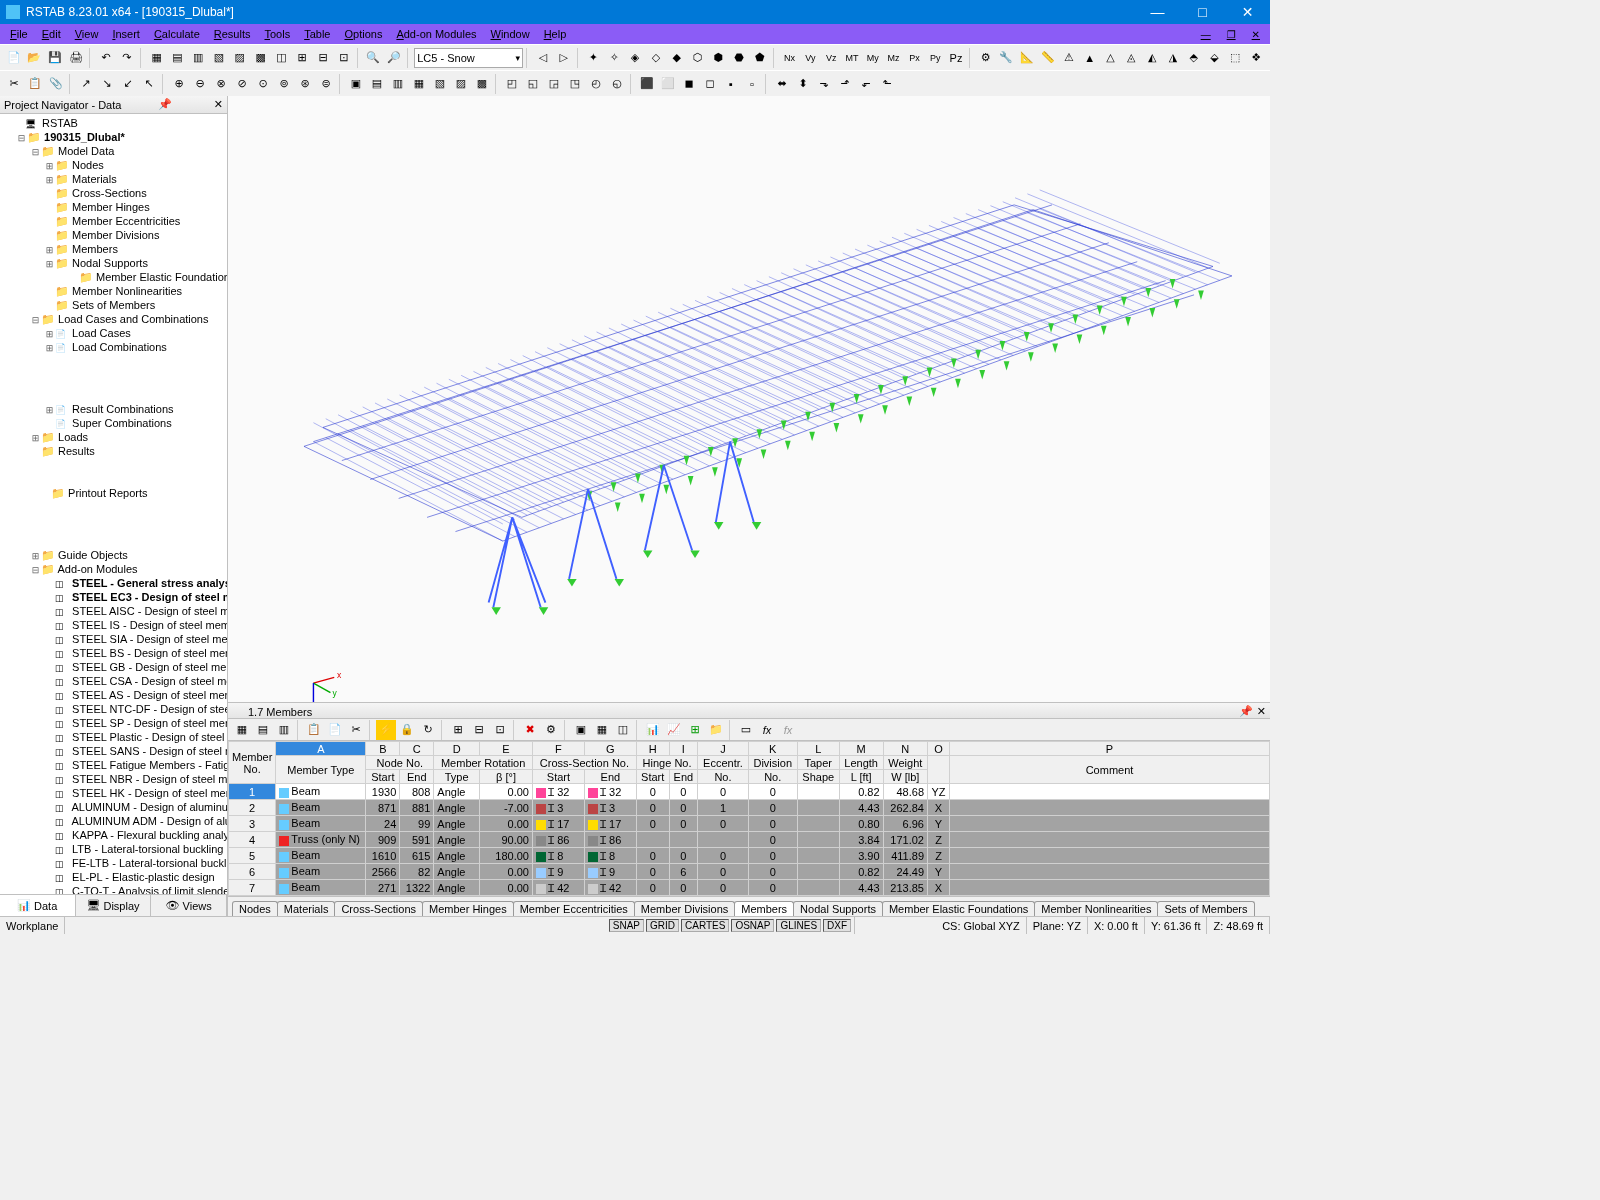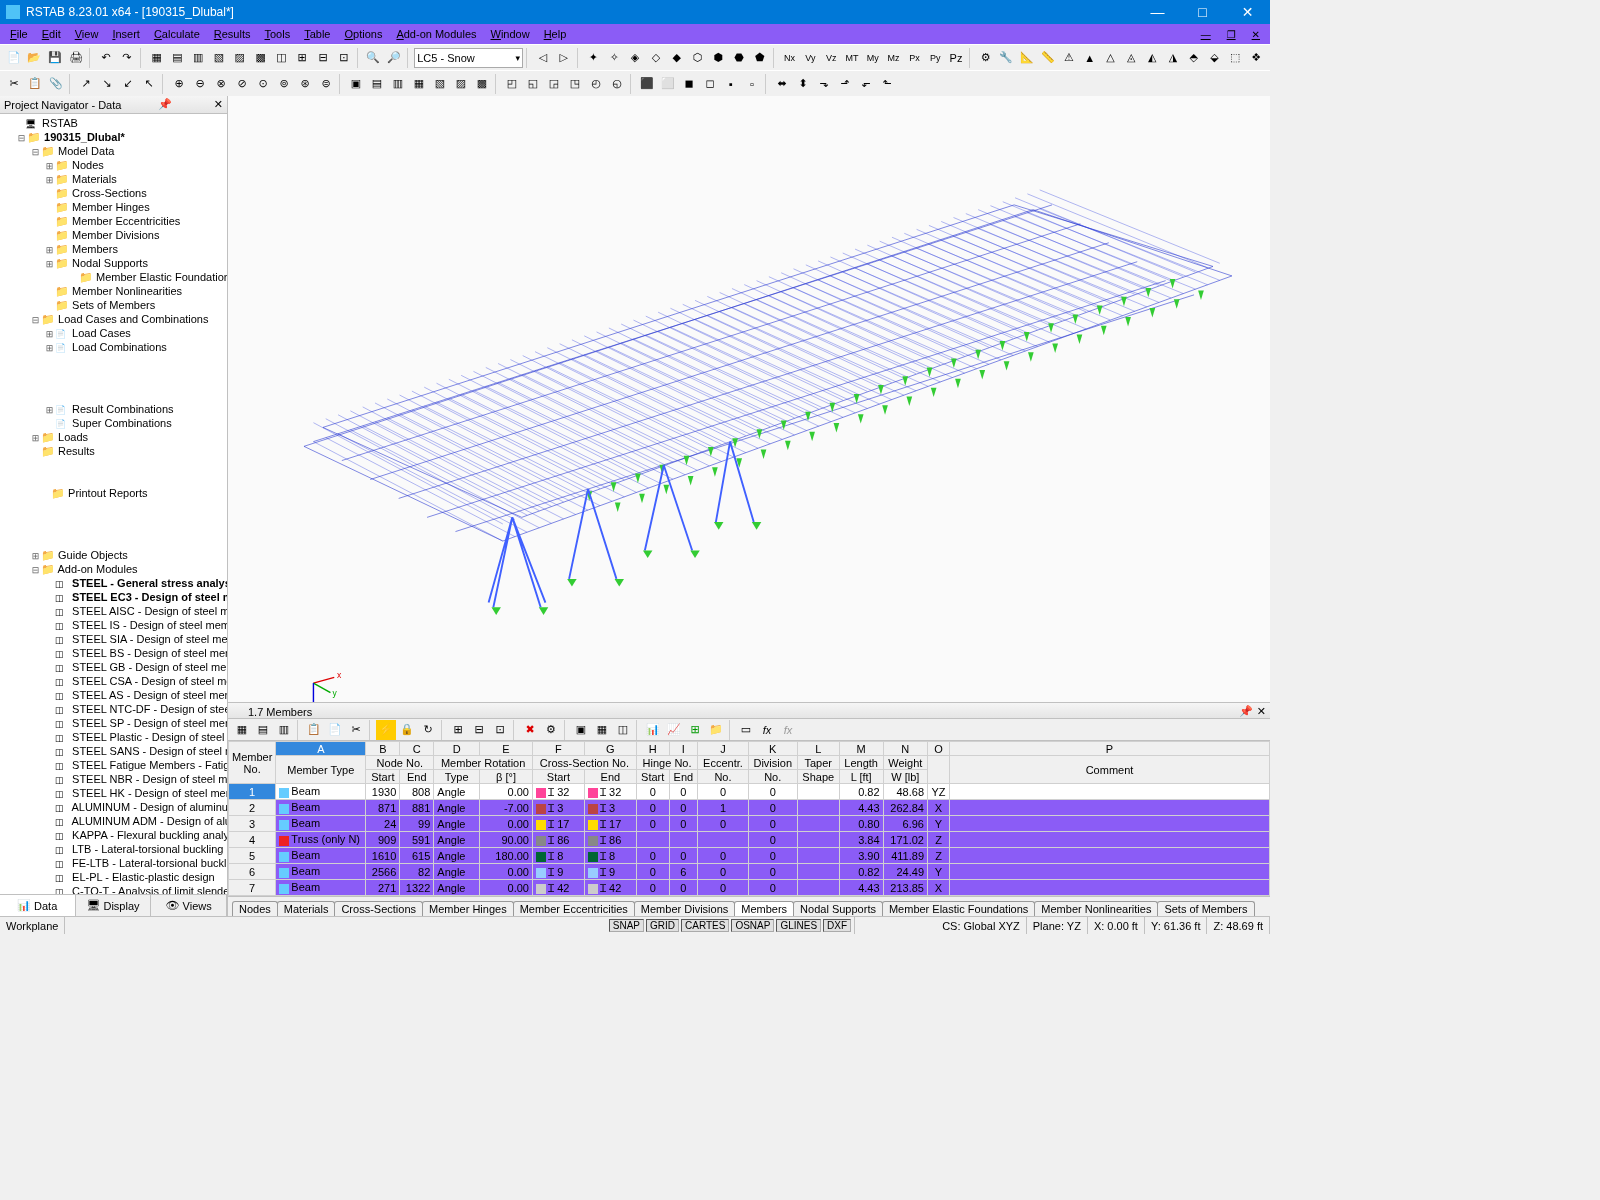--- a/index.html
+++ b/index.html
@@ -29,21 +29,21 @@
 .tree .ic{display:inline-block;width:14px;font-size:9px}
 .tree b{font-weight:bold}
 .nav-tabs{height:22px;display:flex;border-top:1px solid #c0c0c0;background:#f0f0f0}
 .nav-tabs div{flex:1;display:flex;align-items:center;justify-content:center;gap:3px;font-size:11px;border-right:1px solid #c0c0c0}
 .nav-tabs div.act{background:#fff}
 .content{flex:1;display:flex;flex-direction:column;background:#f9f9f9}
 .vp{flex:1;background:#fafafa;position:relative;border-bottom:1px solid #c0c0c0}
 .vp svg{position:absolute;inset:0}
 .members-hdr{height:16px;background:linear-gradient(#f5f5f5,#e5e5e5);border-bottom:1px solid #c0c0c0;font-size:11px;padding-left:20px;display:flex;align-items:flex-end}
 .members-tb{height:22px;background:#f0f0f0;border-bottom:1px solid #c0c0c0;display:flex;align-items:center;padding:0 4px;gap:1px}
-.grid{overflow:auto;background:#8b5cf6}
+.grid{overflow:auto;background:#a3a3a3}
 .grid table{border-collapse:collapse;width:100%;font-size:11px}
 .grid th,.grid td{border:1px solid #d0d0d0;padding:0 3px;height:14px;text-align:center;white-space:nowrap}
 .grid th{background:#f0f0f0;font-weight:normal}
 .grid td.l{text-align:left}
 .grid td.r{text-align:right}
 .grid .rh{background:#f0f0f0;width:26px}
 .swatch{display:inline-block;width:10px;height:10px;vertical-align:middle;margin-right:2px}
 .bottabs{height:20px;background:#f0f0f0;border-top:1px solid #c0c0c0;display:flex;align-items:flex-end;padding-left:4px;gap:0}
 .bottabs div{padding:1px 6px;border:1px solid #999;border-bottom:none;background:#f0f0f0;font-size:11px;border-radius:3px 3px 0 0;margin-right:-1px}
 .bottabs div.act{background:#fff;font-weight:normal}

